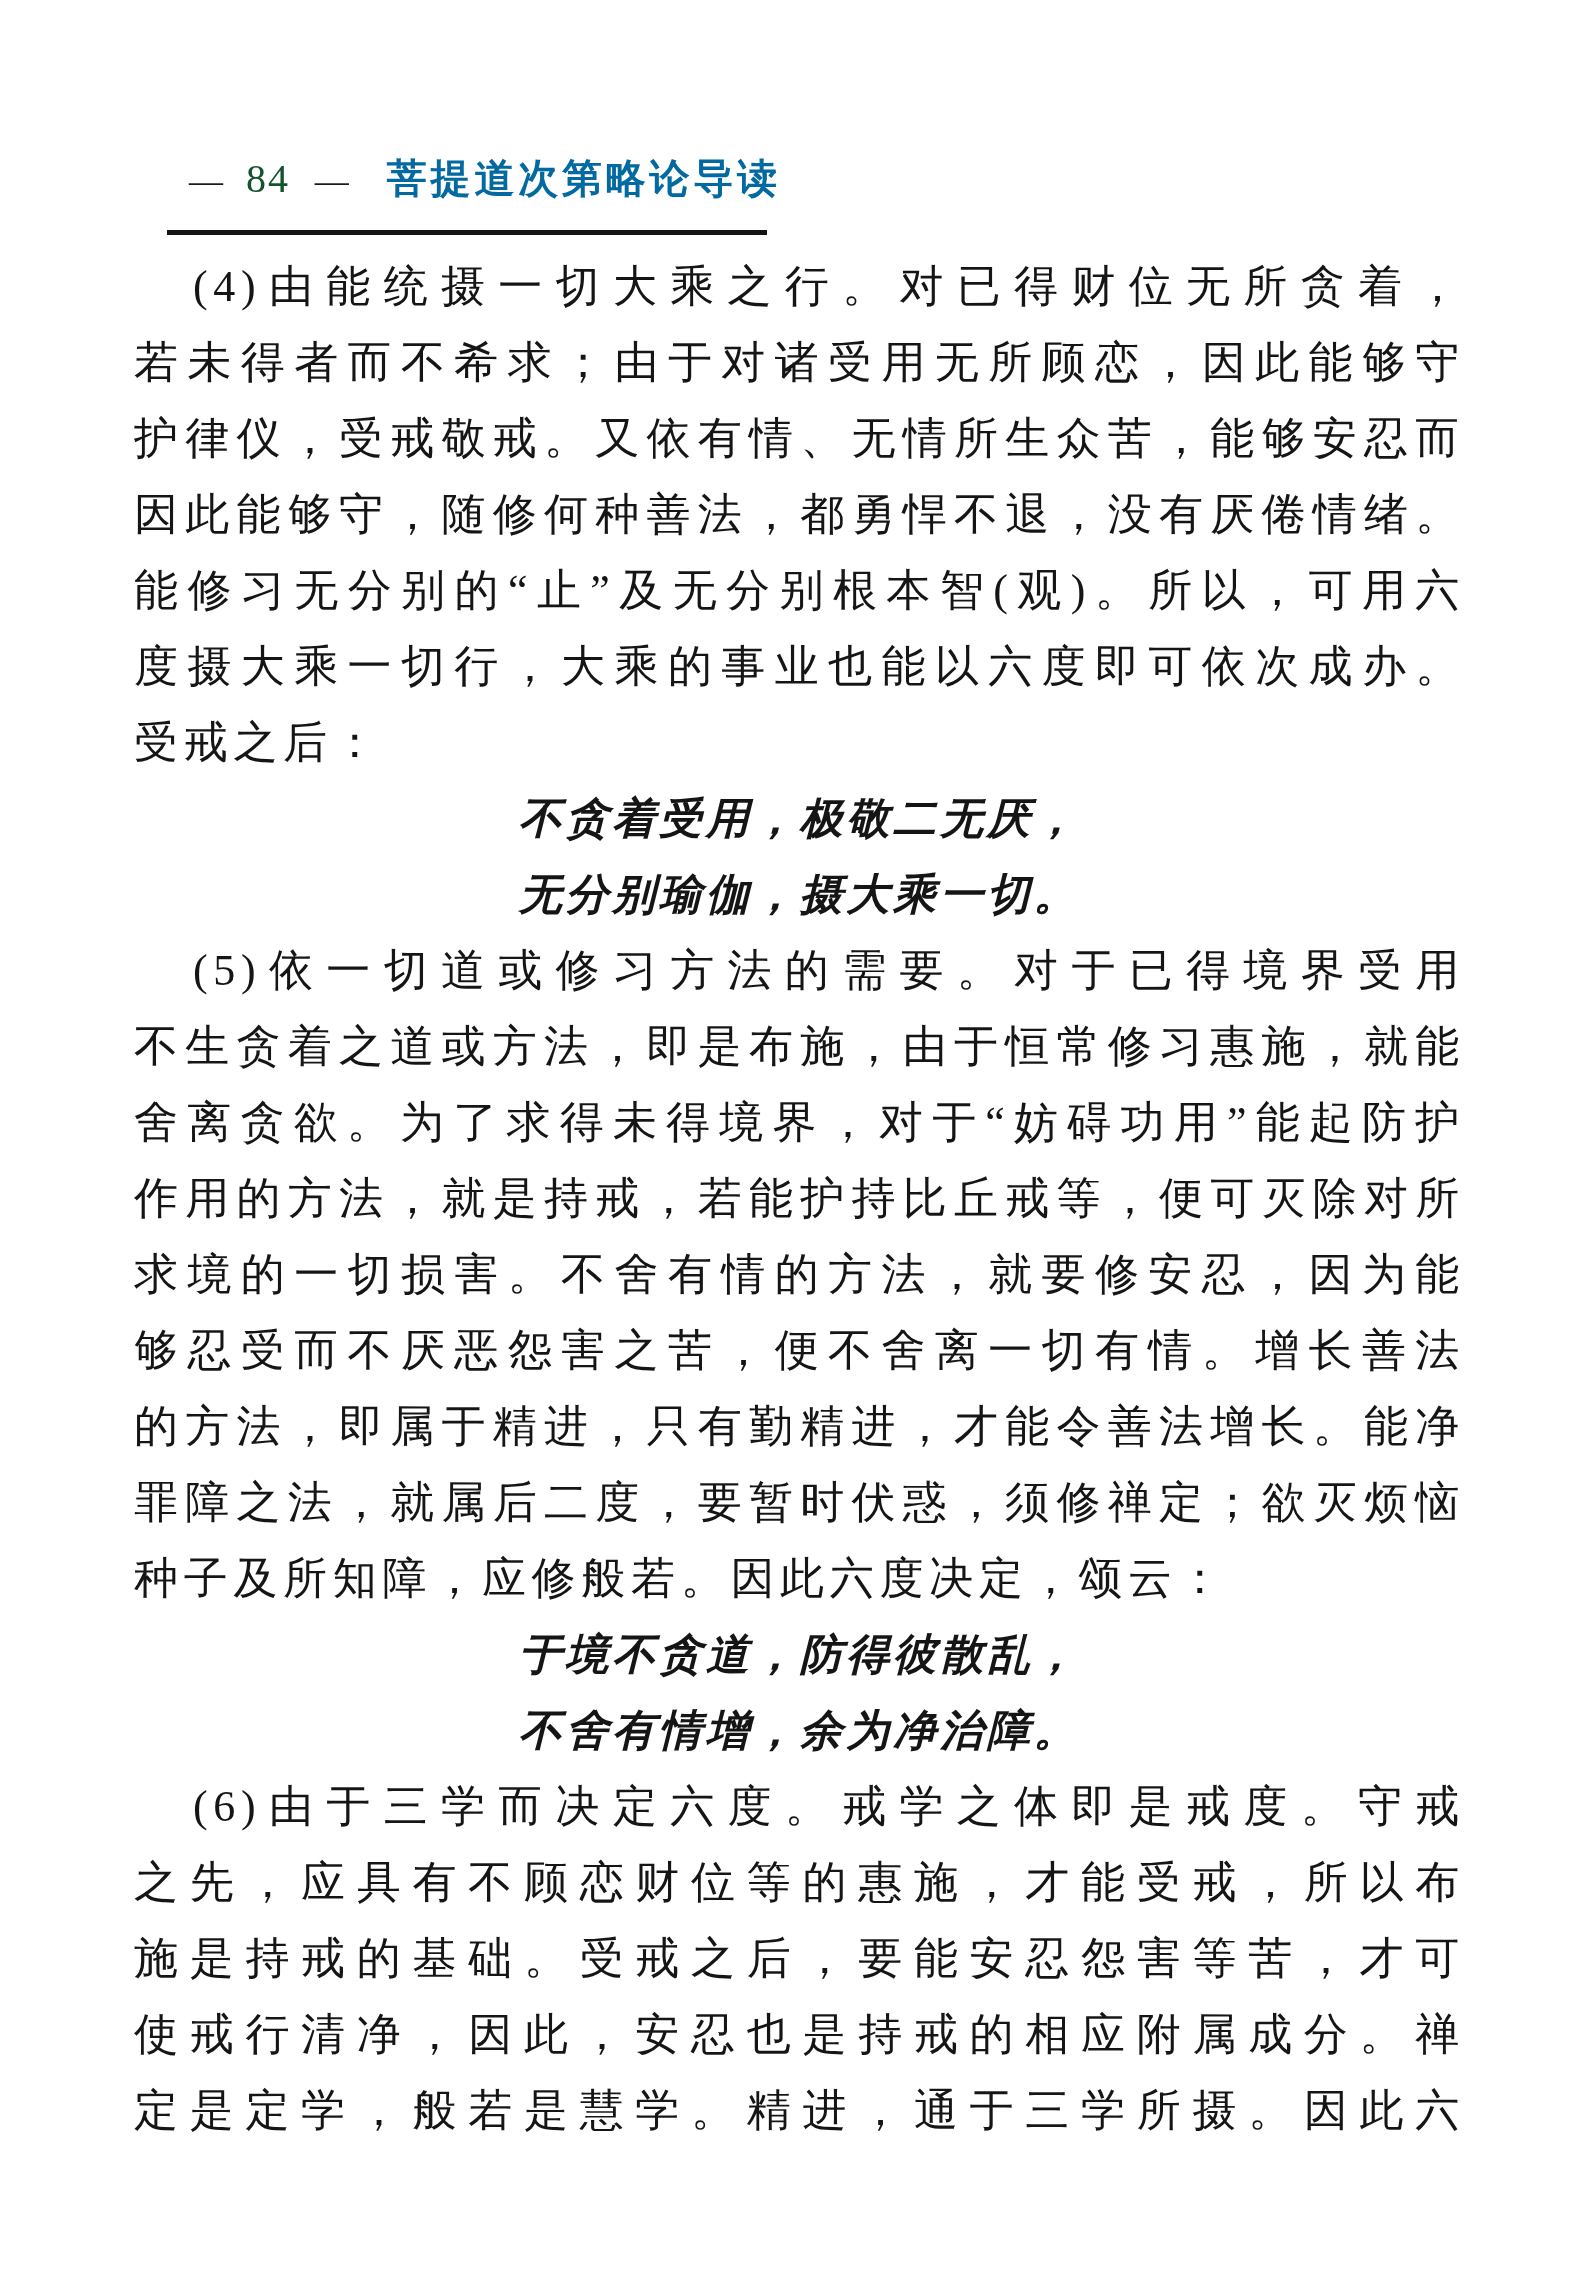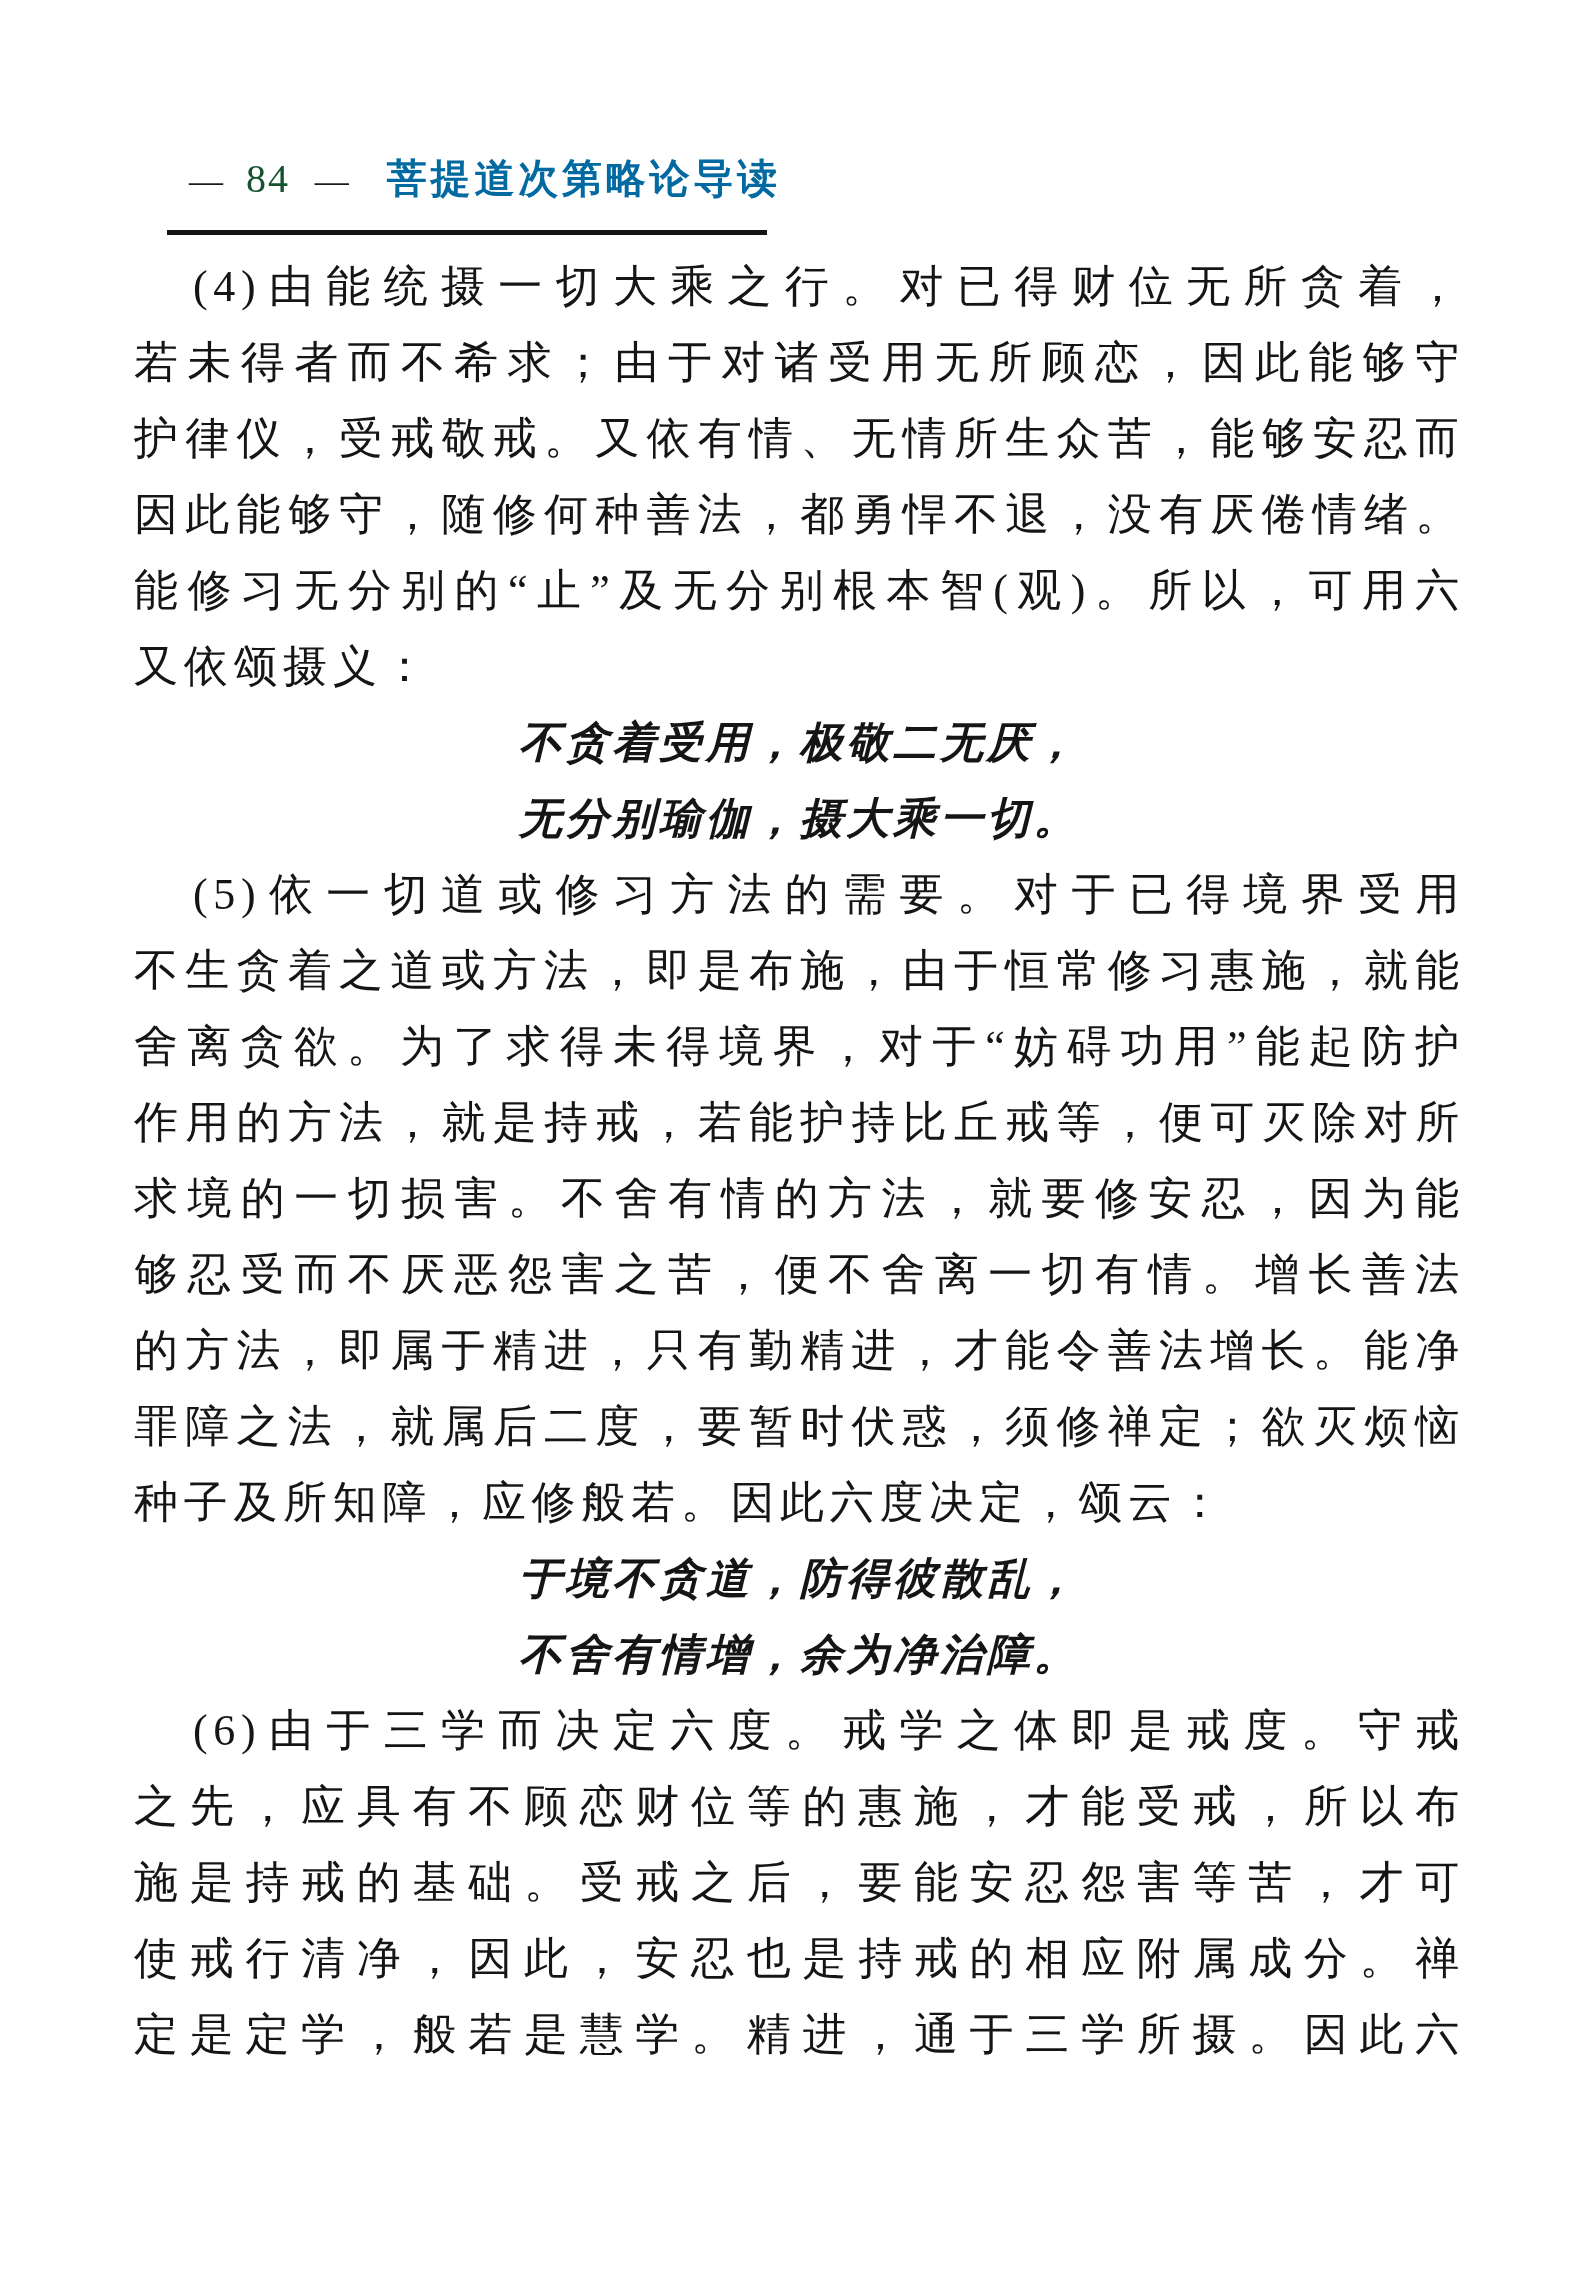--- a/index.html
+++ b/index.html
@@ -94,21 +94,22 @@
   </div>
 
   <div class="rule"></div>
 
   <div class="content" id="content">
       <div class="line indent fill">(4)由能统摄一切大乘之行。对已得财位无所贪着，</div>
       <div class="line fill">若未得者而不希求；由于对诸受用无所顾恋，因此能够守</div>
       <div class="line fill">护律仪，受戒敬戒。又依有情、无情所生众苦，能够安忍而</div>
       <div class="line fill">因此能够守，随修何种善法，都勇悍不退，没有厌倦情绪。还</div>
       <div class="line fill">能修习无分别的“止”及无分别根本智(观)。所以，可用六</div>
-      <div class="line">又依颂摄义：</div>
+      <div class="line fill">度摄大乘一切行，大乘的事业也能以六度即可依次成办。</div>
+      <div class="line">受戒之后：</div>
       <div class="line verse">不贪着受用，极敬二无厌，</div>
       <div class="line verse">无分别瑜伽，摄大乘一切。</div>
       <div class="line indent fill">(5)依一切道或修习方法的需要。对于已得境界受用</div>
       <div class="line fill">不生贪着之道或方法，即是布施，由于恒常修习惠施，就能</div>
       <div class="line fill">舍离贪欲。为了求得未得境界，对于“妨碍功用”能起防护</div>
       <div class="line fill">作用的方法，就是持戒，若能护持比丘戒等，便可灭除对所</div>
       <div class="line fill">求境的一切损害。不舍有情的方法，就要修安忍，因为能</div>
       <div class="line fill">够忍受而不厌恶怨害之苦，便不舍离一切有情。增长善法</div>
       <div class="line fill">的方法，即属于精进，只有勤精进，才能令善法增长。能净</div>
       <div class="line fill">罪障之法，就属后二度，要暂时伏惑，须修禅定；欲灭烦恼</div>

